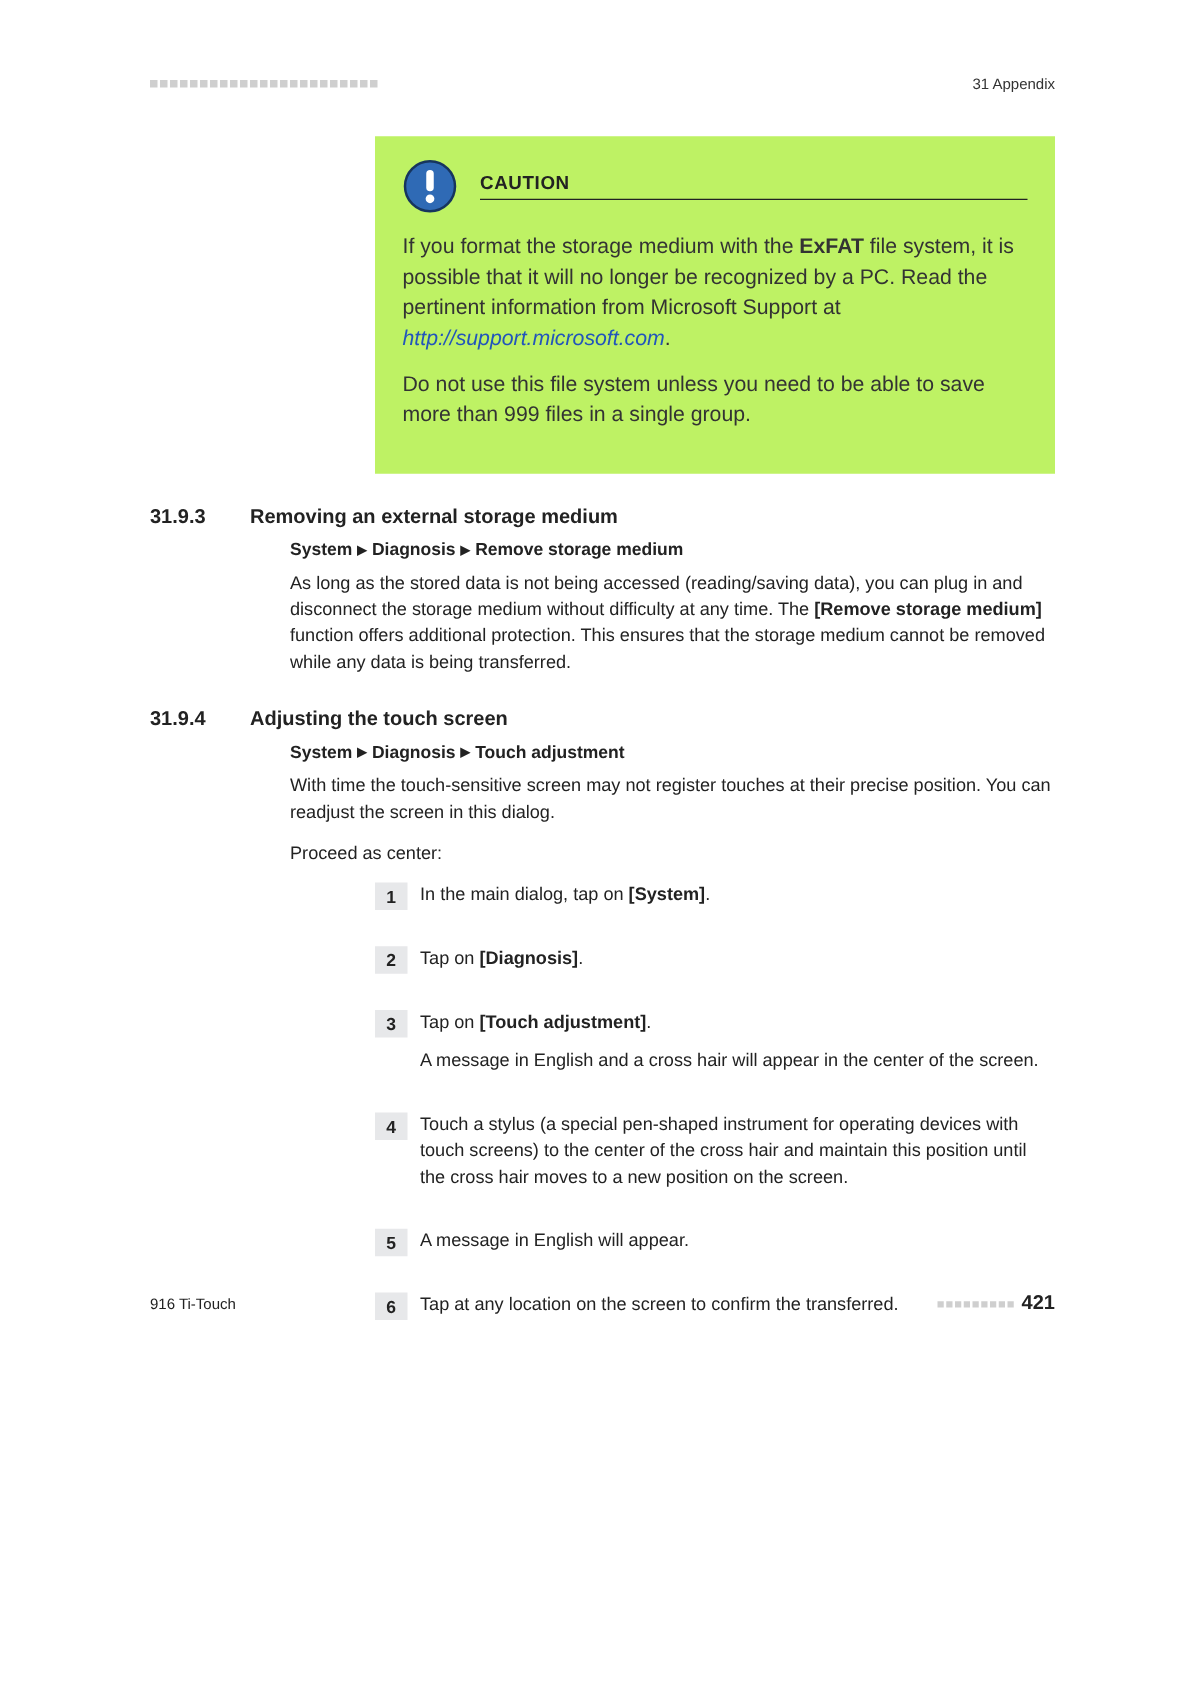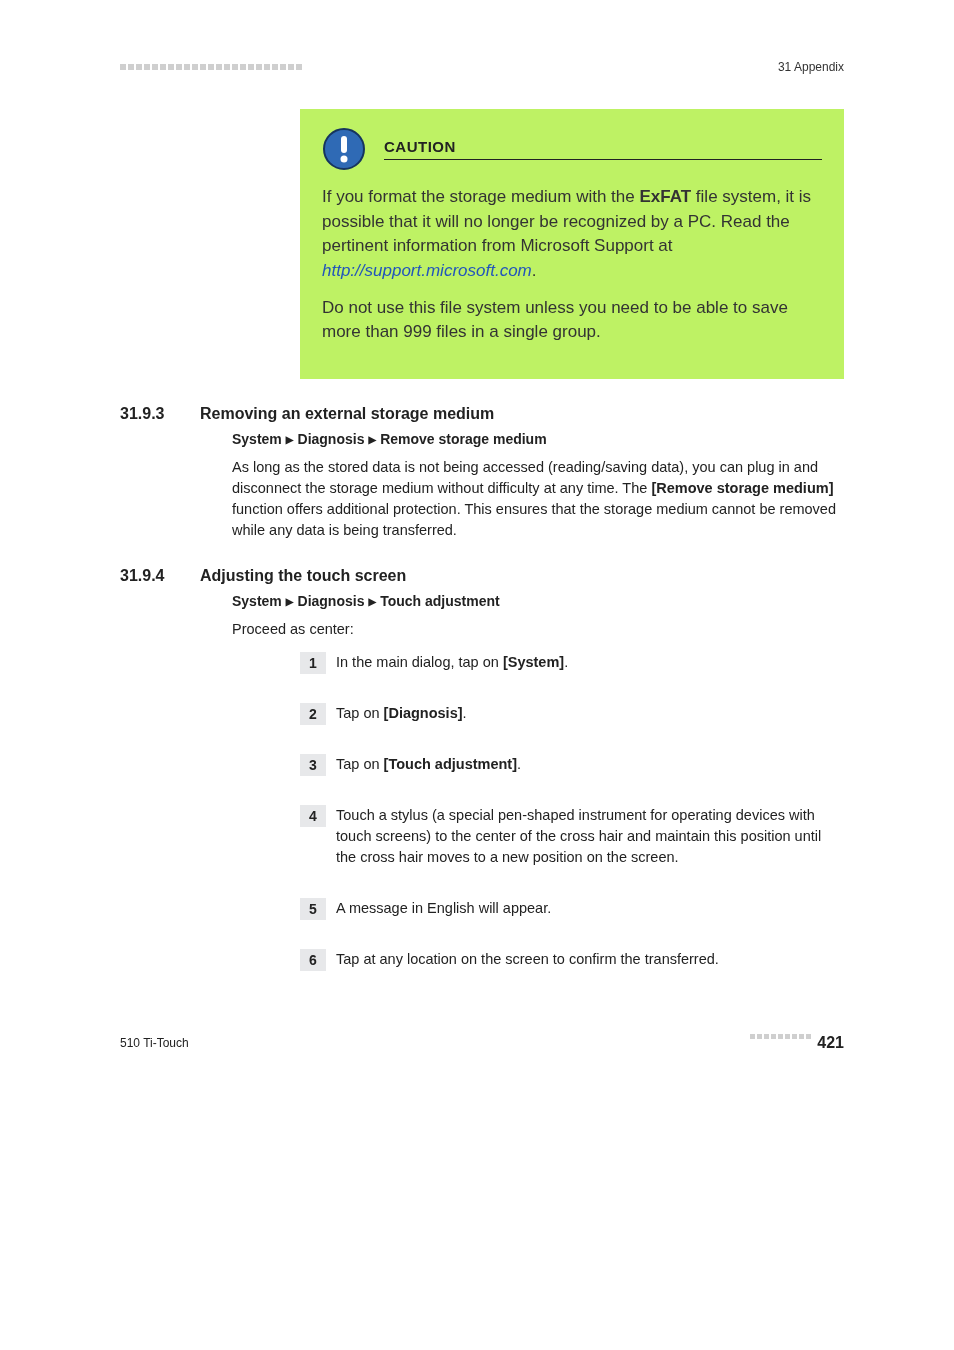--- a/index.html
+++ b/index.html
@@ -23,21 +23,21 @@
   .indent { margin-left: 112px; }
   .breadcrumb { font-weight: 700; font-size: 14px; margin-bottom: 10px; }
   .tri { display: inline-block; margin: 0 4px; font-size: 10px; position: relative; top: -1px; }
   .para { font-size: 14.5px; line-height: 1.45; color: #222; margin-bottom: 12px; }
   .steps { margin-left: 180px; }
   .step { display: flex; margin-bottom: 20px; }
   .step-num { width: 26px; height: 22px; background: #e7e8ea; color: #222; font-weight: 700; font-size: 14px; display: flex; align-items: center; justify-content: center; margin-right: 10px; flex-shrink: 0; }
   .step-body { flex: 1; font-size: 14.5px; line-height: 1.45; }
   .step-body p { margin-bottom: 10px; }
   .footer { position: absolute; bottom: 42px; left: 120px; right: 110px; display: flex; justify-content: space-between; align-items: center; font-size: 12px; }
-  .footer-right { display: flex; align-items: flex-start; gap: 6px; }
+  .footer-right { display: flex; align-items: center; gap: 6px; }
   .footer-right .sq-row { display: flex; gap: 2px; }
   .footer-right .sq { width: 5px; height: 5px; background: #cfcfcf; }
   .page-num { font-weight: 700; font-size: 16px; }
 </style>
 </head>
 <body>
 
 <div class="page">
 
   <div class="header">
@@ -106,40 +106,42 @@
   <div class="section">
     <div class="section-num">31.9.4</div>
     <div class="section-content">
       <div class="section-heading">Adjusting the touch screen</div>
     </div>
   </div>
   <div class="indent">
     <div class="breadcrumb">
       <span>System</span><span class="tri">▶</span><span>Diagnosis</span><span class="tri">▶</span><span>Touch adjustment</span>
     </div>
+    <p class="para">With time the touch-sensitive screen may not register touches at their precise position. You can readjust the screen in this dialog.</p>
     <p class="para">Proceed as center:</p>
   </div>
 
   <div class="steps">
     <div class="step">
       <div class="step-num">1</div>
       <div class="step-body">
         <p><span>In the main dialog, tap on </span><b>[System]</b><span>.</span></p>
       </div>
     </div>
     <div class="step">
       <div class="step-num">2</div>
       <div class="step-body">
         <p><span>Tap on </span><b>[Diagnosis]</b><span>.</span></p>
       </div>
     </div>
     <div class="step">
       <div class="step-num">3</div>
       <div class="step-body">
         <p><span>Tap on </span><b>[Touch adjustment]</b><span>.</span></p>
+        <p>A message in English and a cross hair will appear in the center of the screen.</p>
       </div>
     </div>
     <div class="step">
       <div class="step-num">4</div>
       <div class="step-body">
         <p>Touch a stylus (a special pen-shaped instrument for operating devices with touch screens) to the center of the cross hair and maintain this position until the cross hair moves to a new position on the screen.</p>
       </div>
     </div>
     <div class="step">
       <div class="step-num">5</div>
@@ -149,21 +151,21 @@
     </div>
     <div class="step">
       <div class="step-num">6</div>
       <div class="step-body">
         <p>Tap at any location on the screen to confirm the transferred.</p>
       </div>
     </div>
   </div>
 
   <div class="footer">
-    <div>510 Ti-Touch</div>
+    <div>916 Ti-Touch</div>
     <div class="footer-right">
       <div class="sq-row">
         <div class="sq"></div>
           <div class="sq"></div>
           <div class="sq"></div>
           <div class="sq"></div>
           <div class="sq"></div>
           <div class="sq"></div>
           <div class="sq"></div>
           <div class="sq"></div>

